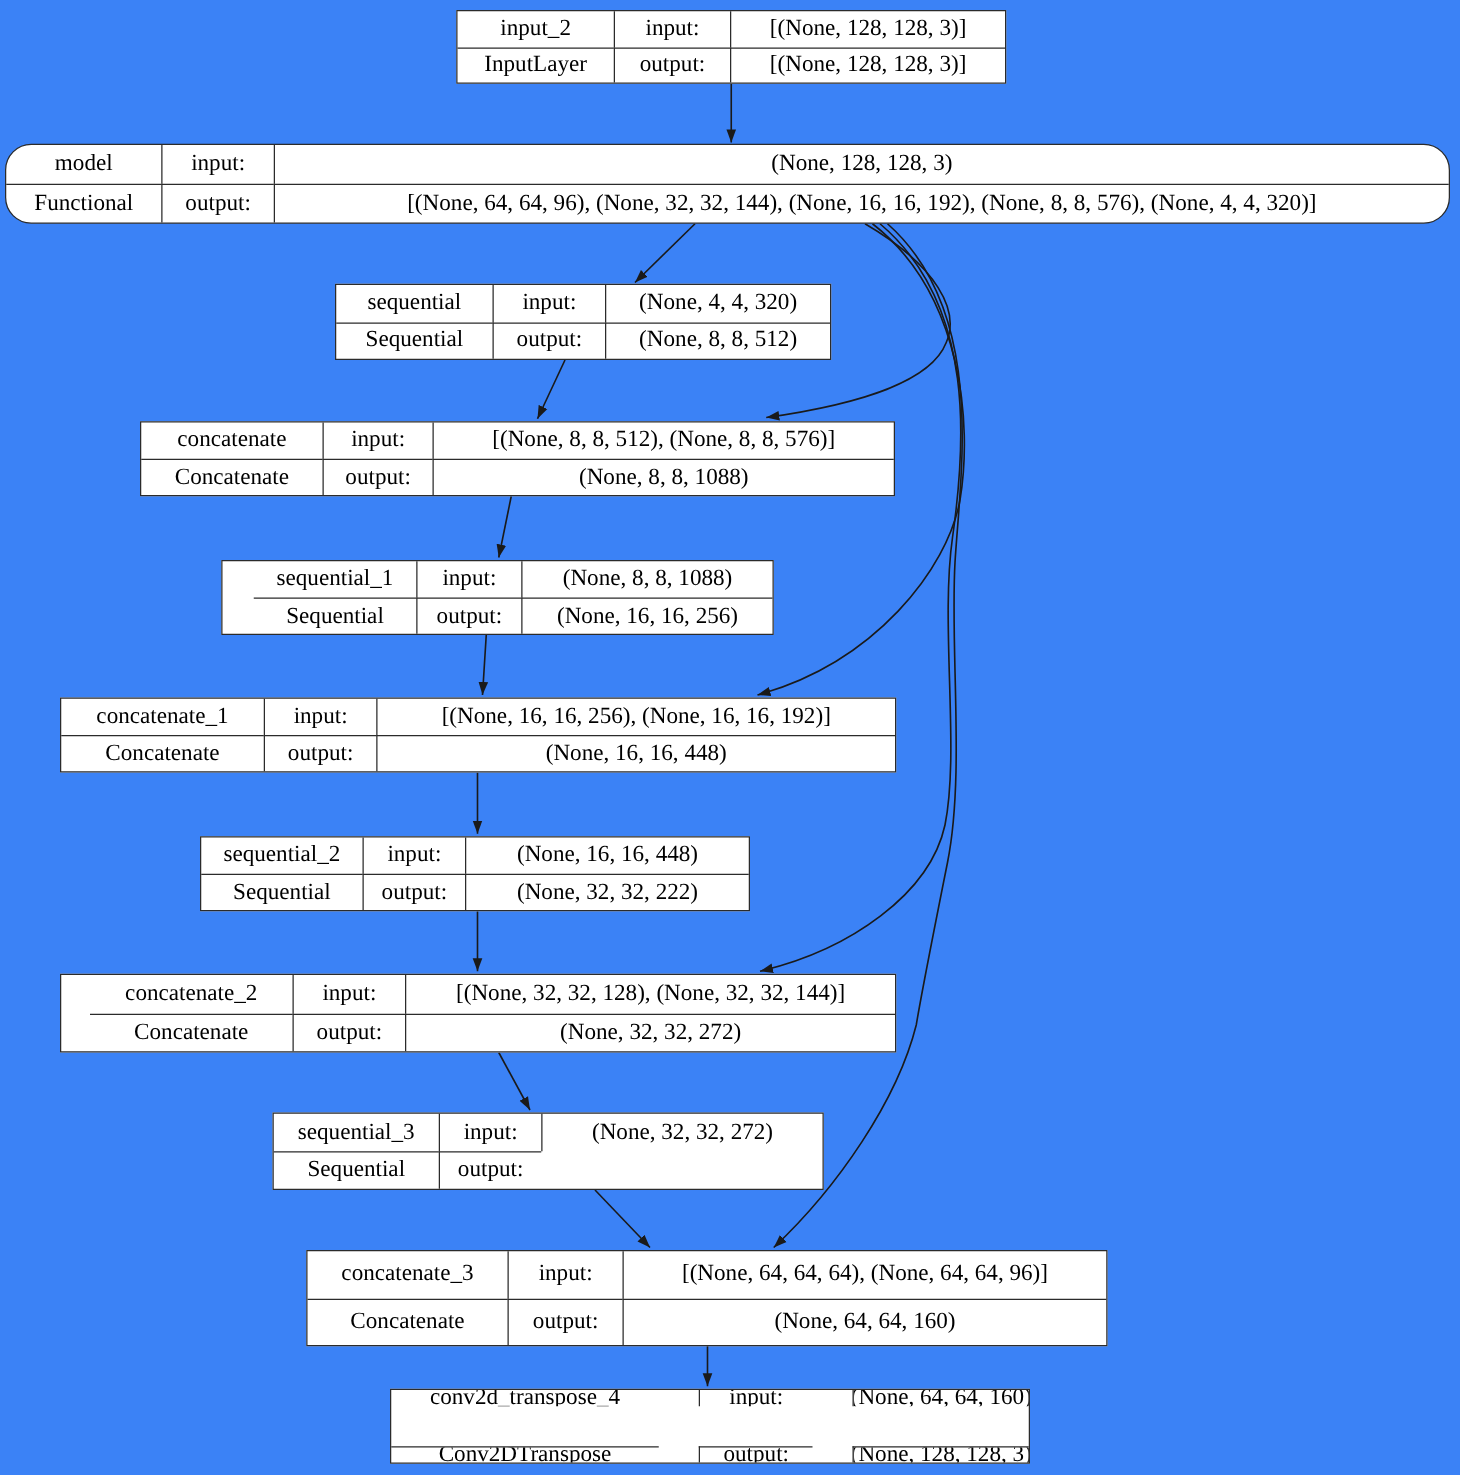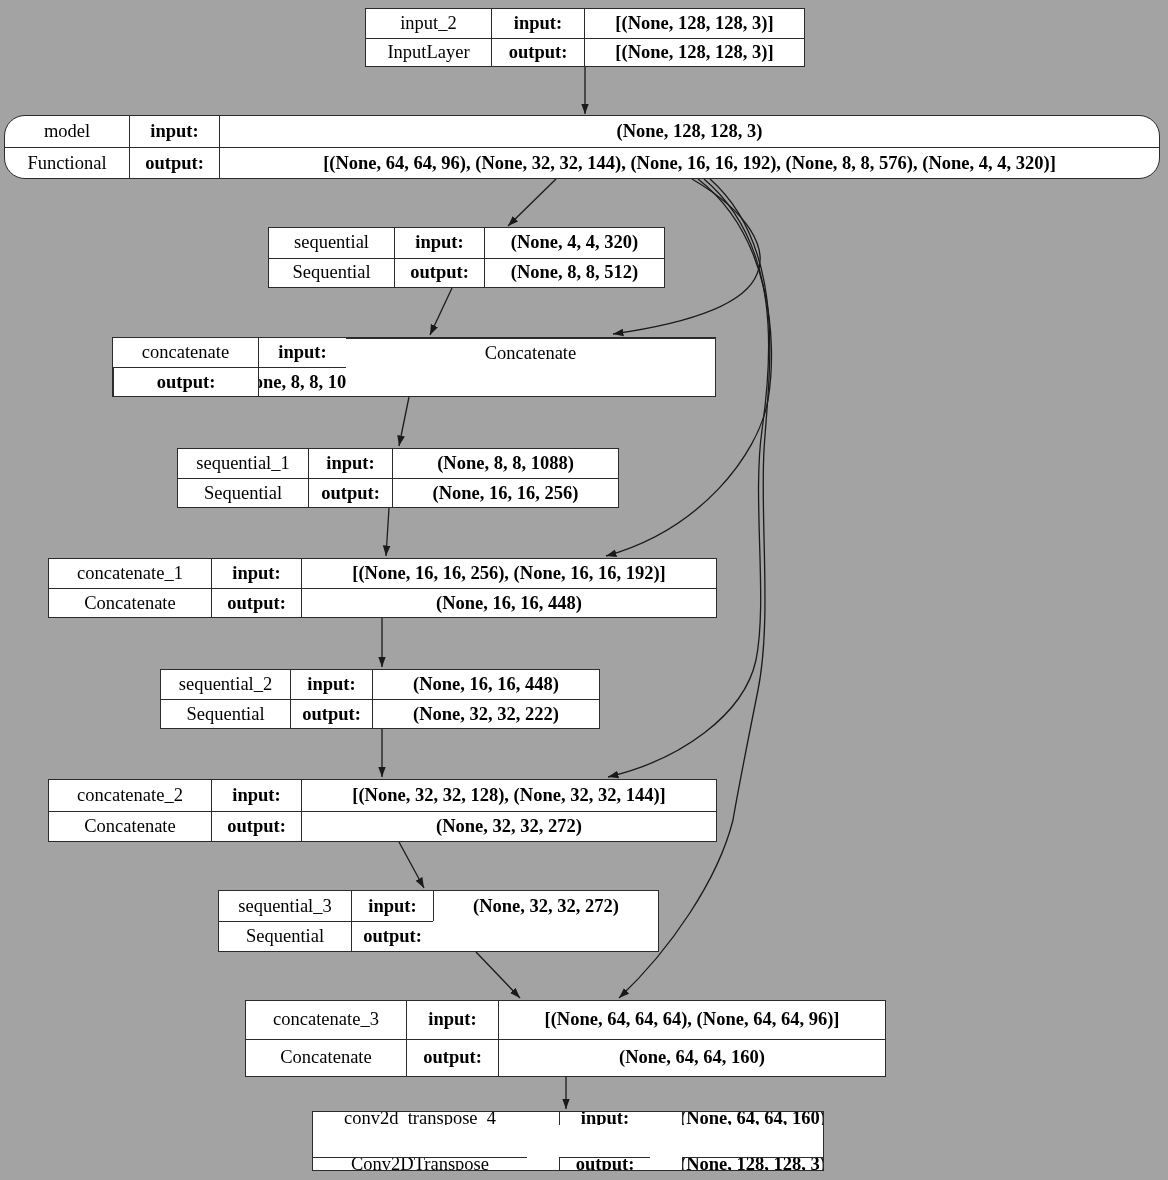--- a/index.html
+++ b/index.html
@@ -1,20 +1,20 @@
 <!DOCTYPE html>
 <html><head>
 <meta charset="utf-8">
 <style>
   html, body { margin: 0; padding: 0; background: #ffffff; }
   .canvas {
     position: relative;
     width: 1168px;
     height: 1180px;
-    background: #a3a3a3;
+    background: #3b82f6;
     font-family: "Liberation Serif", "DejaVu Serif", serif;
     font-size: 18.5px;
     color: #000000;
     overflow: hidden;
   }
   svg.edge-layer {
     position: absolute;
     left: 0; top: 0;
     width: 1168px; height: 1180px;
     pointer-events: none;
@@ -34,21 +34,21 @@
   }
   .cell {
     display: flex;
     align-items: center;
     justify-content: center;
     white-space: nowrap;
     padding: 0 4px;
     box-sizing: border-box;
     overflow: hidden;
   }
-  .cell.bl { border-left: 1.4px solid #2b2b2b; font-weight: bold; }
+  .cell.bl { border-left: 1.4px solid #2b2b2b; }
   .cell.bt { border-top: 1.4px solid #2b2b2b; }
 </style>
 </head>
 <body>
 
 <div class="canvas">
   <svg class="edge-layer" viewBox="0 0 1168 1180" xmlns="http://www.w3.org/2000/svg">
     <defs>
       <marker id="arrowhead" viewBox="0 0 10 8" refX="9.5" refY="4" markerWidth="11" markerHeight="9" orient="auto" markerUnits="userSpaceOnUse">
         <path d="M0,0.5 L9.5,4 L0,7.5 z" fill="#1a1a1a"></path>
@@ -92,25 +92,26 @@
         <div class="cell ">sequential</div>
         <div class="cell bl">input:</div>
         <div class="cell bl">(None, 4, 4, 320)</div>
         <div class="cell bt">Sequential</div>
         <div class="cell bl bt">output:</div>
         <div class="cell bl bt">(None, 8, 8, 512)</div>
       </div>
       <div class="node" style="left: 112px; top: 337px; width: 604px; height: 60px; grid-template-columns: 145px 88px 1fr;">
         <div class="cell ">concatenate</div>
         <div class="cell bl">input:</div>
+        <div class="cell bl">[(None, 8, 8, 512), (None, 8, 8, 576)]</div>
         <div class="cell bt">Concatenate</div>
         <div class="cell bl bt">output:</div>
         <div class="cell bl bt">(None, 8, 8, 1088)</div>
       </div>
-      <div class="node" style="left: 177px; top: 448px; width: 442px; height: 60px; grid-template-columns: 130px 84px 1fr;">
+      <div class="node" style="left: 177px; top: 448px; width: 442px; height: 60px; grid-template-columns: 130px 84px 1fr; padding-left: 25px;">
         <div class="cell ">sequential_1</div>
         <div class="cell bl">input:</div>
         <div class="cell bl">(None, 8, 8, 1088)</div>
         <div class="cell bt">Sequential</div>
         <div class="cell bl bt">output:</div>
         <div class="cell bl bt">(None, 16, 16, 256)</div>
       </div>
       <div class="node" style="left: 48px; top: 558px; width: 669px; height: 60px; grid-template-columns: 162px 90px 1fr;">
         <div class="cell ">concatenate_1</div>
         <div class="cell bl">input:</div>
@@ -120,21 +121,21 @@
         <div class="cell bl bt">(None, 16, 16, 448)</div>
       </div>
       <div class="node" style="left: 160px; top: 669px; width: 440px; height: 60px; grid-template-columns: 129px 82px 1fr; text-align: center;">
         <div class="cell ">sequential_2</div>
         <div class="cell bl">input:</div>
         <div class="cell bl">(None, 16, 16, 448)</div>
         <div class="cell bt">Sequential</div>
         <div class="cell bl bt">output:</div>
         <div class="cell bl bt">(None, 32, 32, 222)</div>
       </div>
-      <div class="node" style="left: 48px; top: 779px; width: 669px; height: 63px; grid-template-columns: 162px 90px 1fr;">
+      <div class="node" style="left: 48px; top: 779px; width: 669px; height: 63px; grid-template-columns: 162px 90px 1fr; padding-left: 23px;">
         <div class="cell ">concatenate_2</div>
         <div class="cell bl">input:</div>
         <div class="cell bl">[(None, 32, 32, 128), (None, 32, 32, 144)]</div>
         <div class="cell bt">Concatenate</div>
         <div class="cell bl bt">output:</div>
         <div class="cell bl bt">(None, 32, 32, 272)</div>
       </div>
       <div class="node" style="left: 218px; top: 890px; width: 441px; height: 62px; grid-template-columns: 132px 82px 1fr;">
         <div class="cell ">sequential_3</div>
         <div class="cell bl">input:</div>

